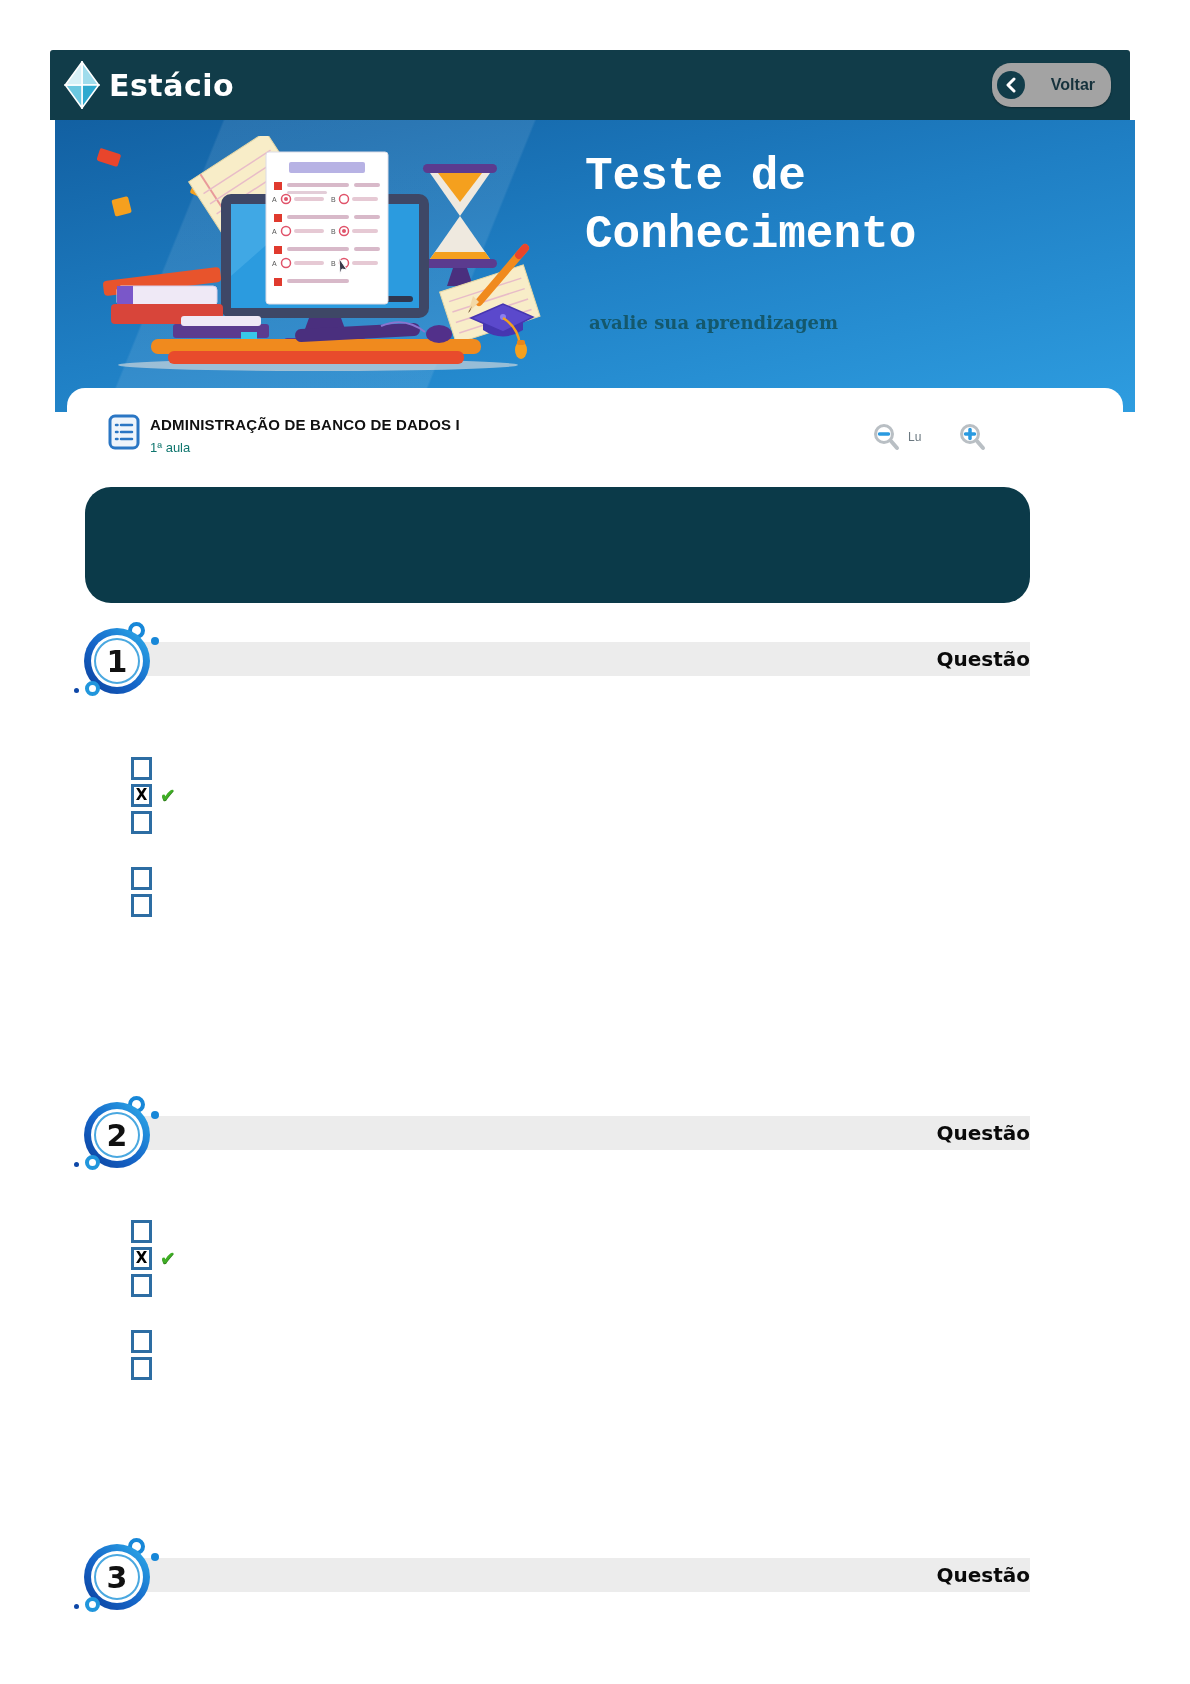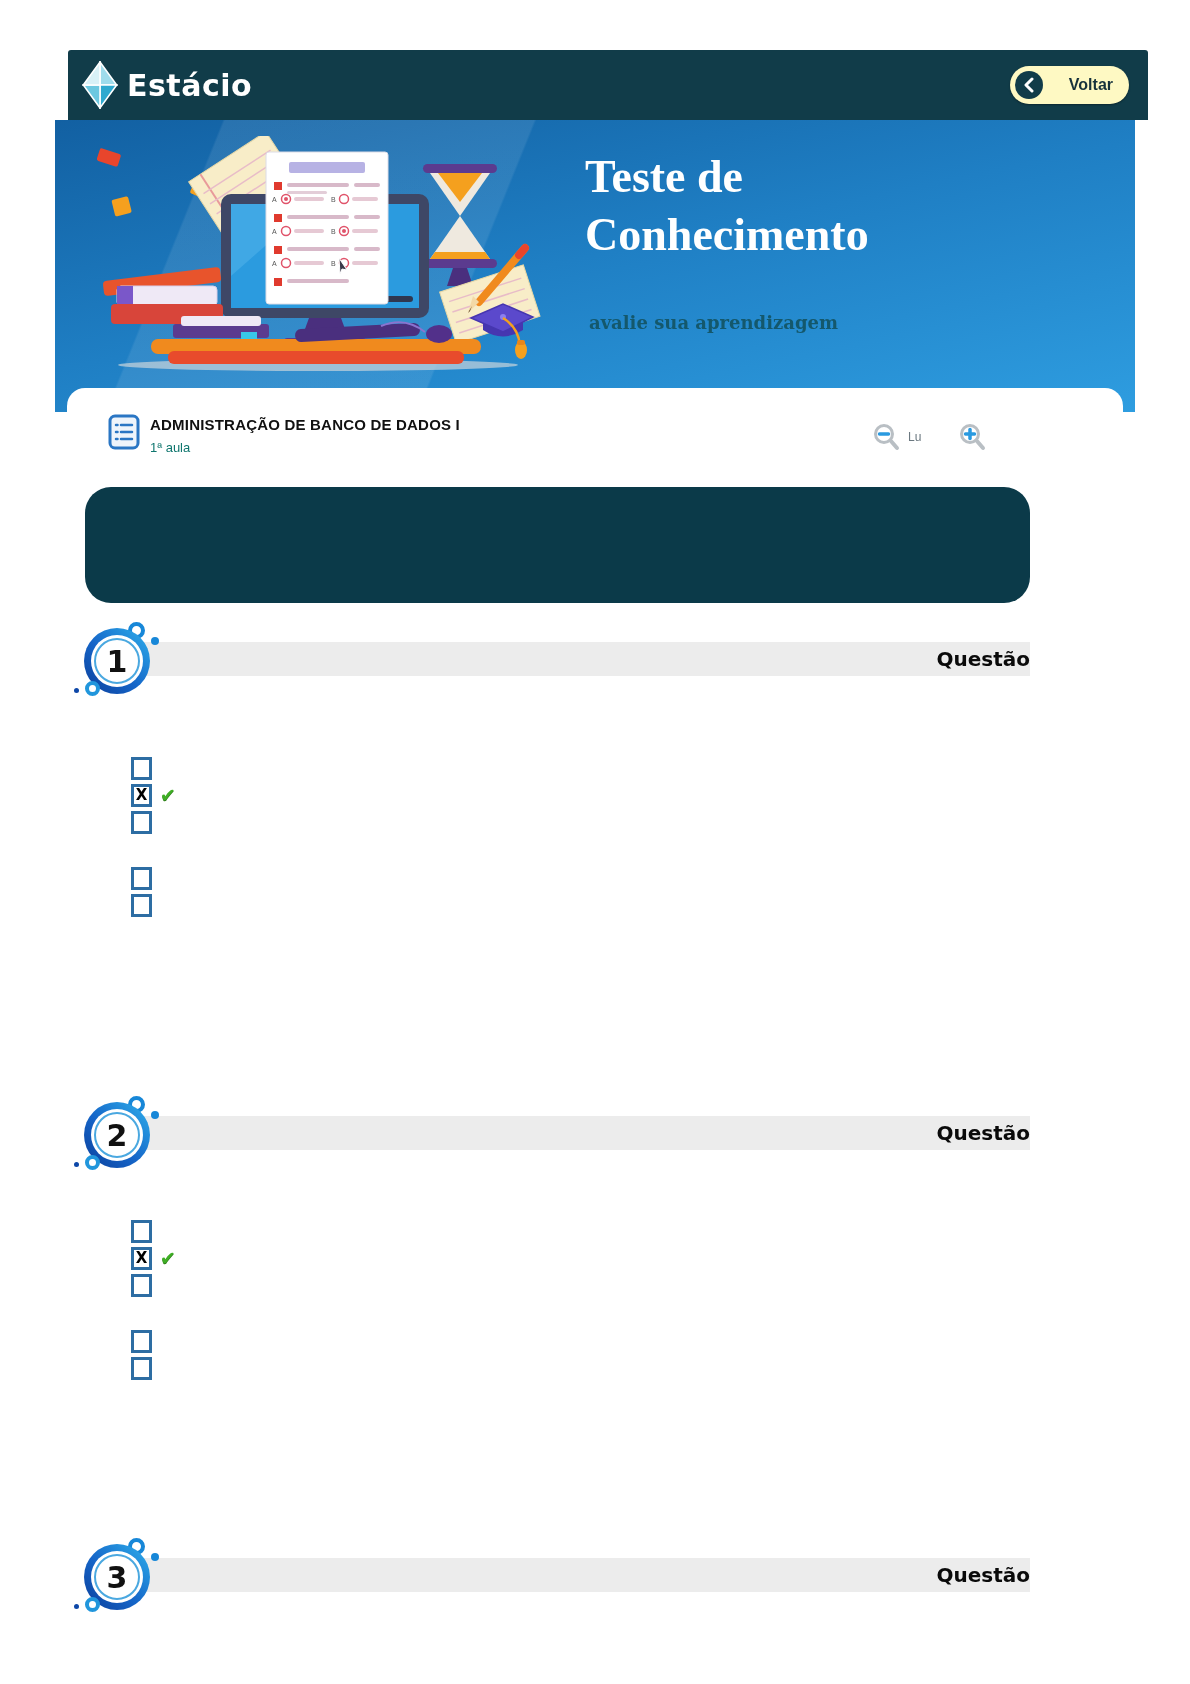--- a/index.html
+++ b/index.html
@@ -5,50 +5,50 @@
   * { box-sizing: border-box; }
   html,body { margin:0; padding:0; background:#fff; }
   .screen{
     position:relative; width:1190px; height:1684px; margin:0 auto;
     background:#fff; overflow:hidden;
     font-family:"Liberation Sans", sans-serif;
   }
 
   
   .topbar{
-    position:absolute; left:68px; top:50px; width:1080px; height:70px;
+    position:absolute; left:50px; top:50px; width:1080px; height:70px;
     background:#113c49; border-radius:3px 3px 0 0;
     display:flex; align-items:center; justify-content:space-between;
     padding:0 19px 0 14px;
   }
   .brand{ display:flex; align-items:center; gap:9px; }
   .brand-name{ color:#fff; font-size:30px; font-weight:bold; letter-spacing:.5px; font-family:"DejaVu Sans",sans-serif; }
   .back-btn{
-    height:38px; border-radius:19px; background:#fef9c3; border:none;
+    height:44px; border-radius:19px; background:#a3a3a3; border:none;
     display:flex; align-items:center; padding:0 16px 0 5px; gap:26px; cursor:pointer;
     box-shadow:0 1px 2px rgba(0,0,0,.35);
   }
   .back-circle{ width:28px; height:28px; border-radius:50%; background:#113c49;
     display:flex; align-items:center; justify-content:center; }
   .back-label{ color:#16323c; font-size:16px; font-weight:bold; }
 
   
   .banner{
     position:absolute; left:55px; top:120px; width:1080px; height:292px;
     background:linear-gradient(168deg,#1260a2 0%, #1f7fc4 48%, #2e9de0 100%);
     overflow:hidden;
   }
   .banner-streak{
     position:absolute; inset:0;
     background:linear-gradient(112deg, rgba(255,255,255,0) 14%, rgba(255,255,255,.09) 14.2%, rgba(255,255,255,.09) 40%, rgba(255,255,255,0) 40.2%);
   }
   .illu{ position:absolute; left:18px; top:16px; width:470px; height:235px; }
   .banner-title{
     position:absolute; left:530px; top:28px; width:520px;
-    color:#fff; font-family:Liberation Serif, serif; font-weight:bold;
+    color:#fff; font-family:Liberation Mono, monospace; font-weight:bold;
     font-size:46px; line-height:58px;
   }
   .banner-sub{
     position:absolute; left:534px; top:192px;
     color:#14586c; font-family:"DejaVu Serif", serif; font-weight:bold; font-size:18px;
   }
 
   
   .card-top{
     position:absolute; left:67px; top:388px; width:1056px; height:70px;

